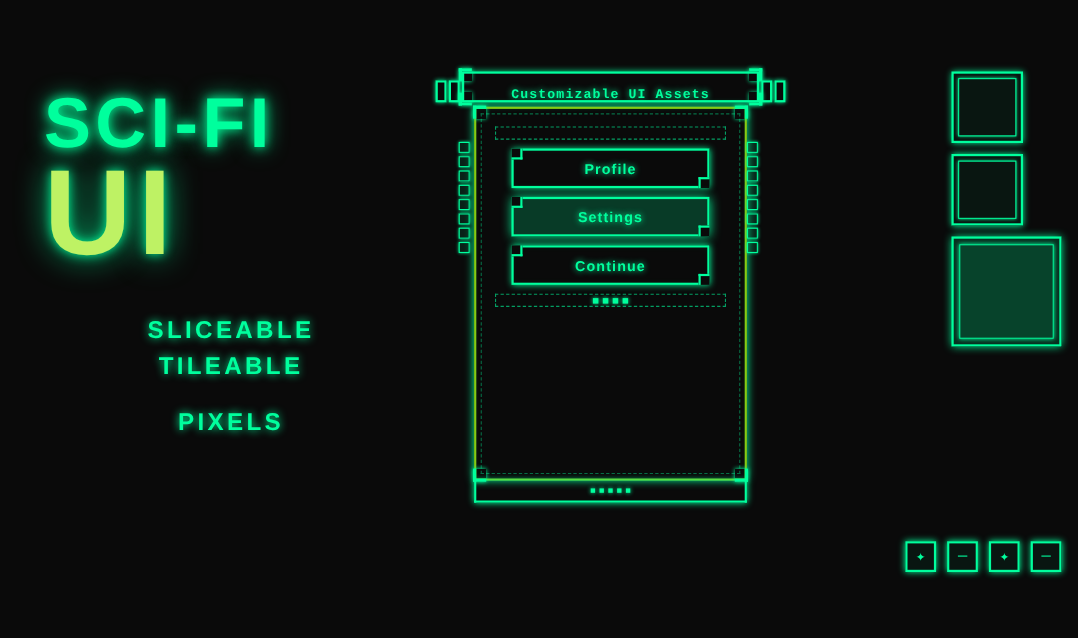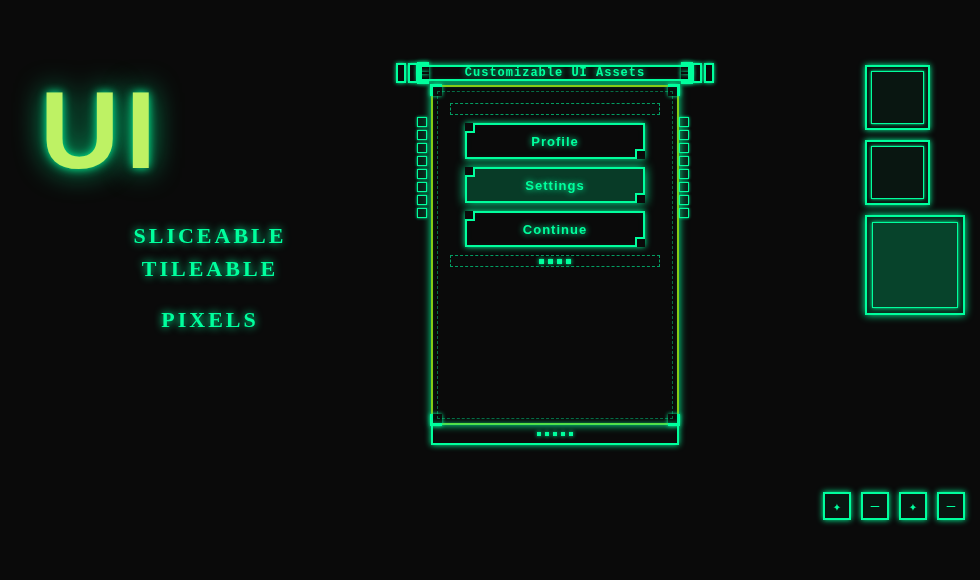--- a/index.html
+++ b/index.html
@@ -42,41 +42,41 @@
 
     .subtitle-block {
       margin-top: 40px;
       text-align: center;
     }
 
     .subtitle-text {
       color: #00ff9d;
       font-size: 22px;
       font-weight: 900;
-      font-family: Liberation Serif, serif;
+      font-family: Liberation Sans, sans-serif;
       letter-spacing: 3px;
       line-height: 1.5;
       text-shadow: 0 0 8px #00ff9d;
     }
 
     
     .center-section {
       position: absolute;
       left: 420px;
       top: 65px;
       width: 270px;
     }
 
     
     .panel-title-bar {
       position: relative;
       width: 100%;
-      height: 16px;
-      display: flex;
-      align-items: center;
+      height: 28px;
+      display: flex;
+      align-items: flex-end;
       justify-content: center;
       margin-bottom: 4px;
     }
 
     .panel-title-bar::before {
       content: '';
       position: absolute;
       left: 0; right: 0; top: 0; bottom: 0;
       border: 2px solid #00ff9d;
       box-shadow: 0 0 6px #00ff9d;
@@ -335,20 +335,21 @@
       width: 10px;
       height: 20px;
       border: 2px solid #00ff9d;
       box-shadow: 0 0 4px #00ff9d;
     }
   </style>
 </head>
 <body>
 
 <div class="left-section">
+  <div class="title-scifi">SCI-FI</div>
   <div class="title-ui">UI</div>
   <div class="subtitle-block">
     <div class="subtitle-text">SLICEABLE</div>
     <div class="subtitle-text">TILEABLE</div>
     <br>
     <div class="subtitle-text">PIXELS</div>
   </div>
 </div>
 
 <div class="center-section">

